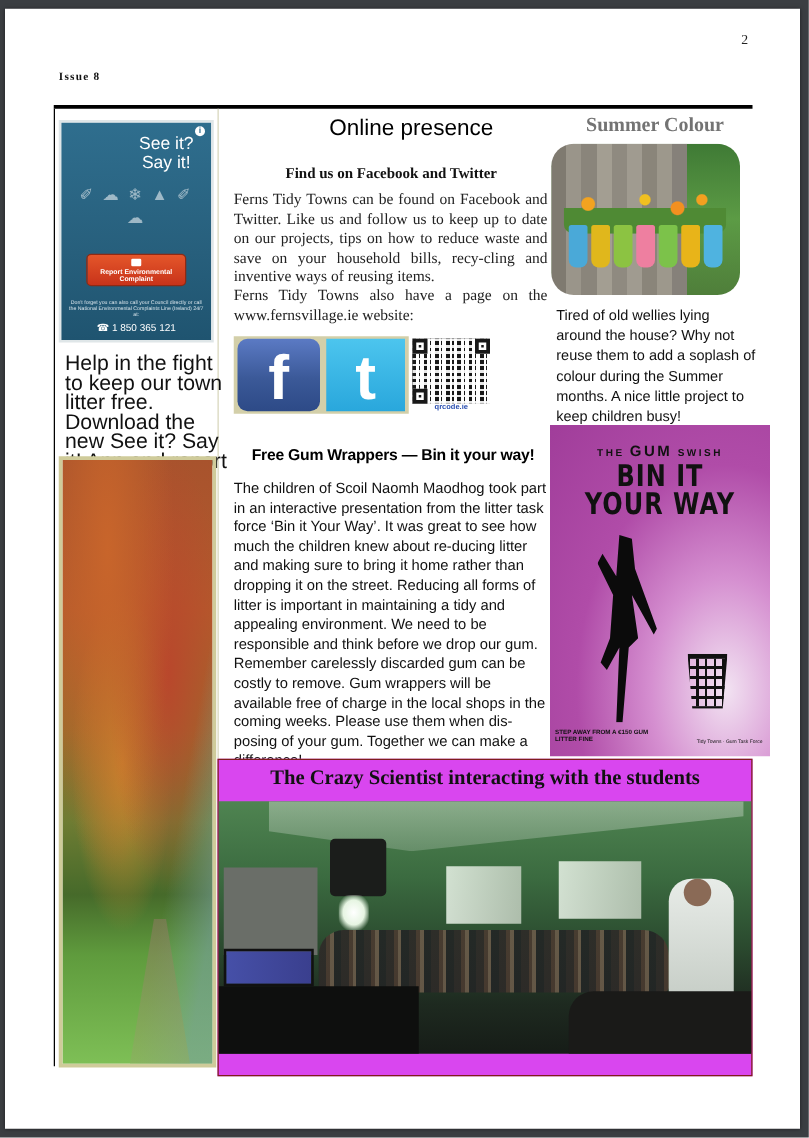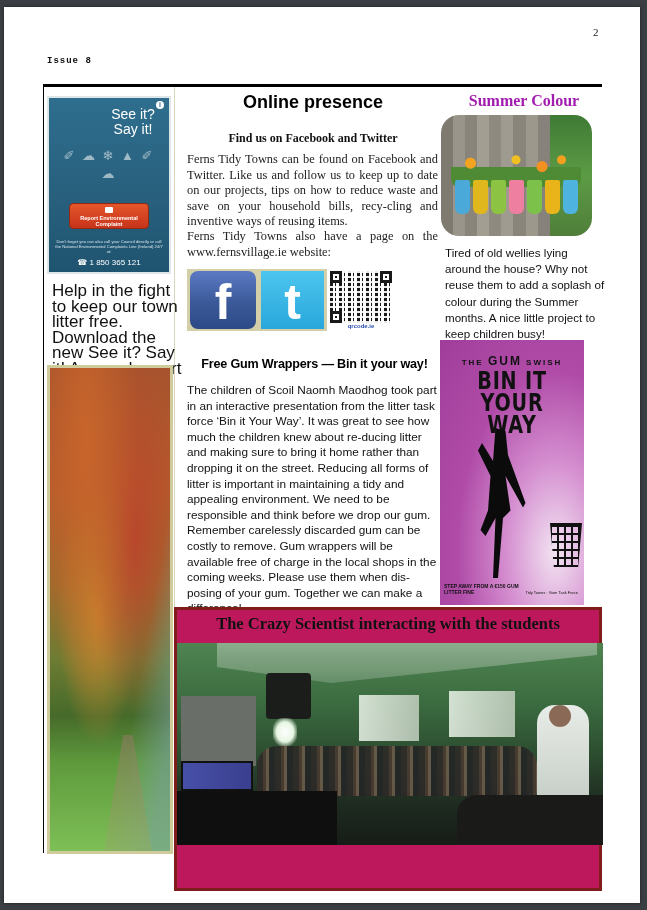--- a/index.html
+++ b/index.html
@@ -6,21 +6,21 @@
   body {
     width:647px; height:910px; background:#3b3e42; position:relative; overflow:hidden;
     font-family:"Liberation Sans", sans-serif;
   }
   .page {
     position:absolute; left:4px; top:7px; width:636px; height:896px; background:#ffffff;
     box-shadow: 0 0 3px rgba(0,0,0,0.5);
   }
   .abs { position:absolute; }
   .page-num { left:589px; top:19px; font-family:"Liberation Serif", serif; font-size:11px; color:#222; }
-  .issue { left:43px; top:49px; font-family:Liberation Mono, monospace; font-size:9px; font-weight:bold; letter-spacing:1px; color:#111; }
+  .issue { left:43px; top:49px; font-family:Liberation Serif, serif; font-size:9px; font-weight:bold; letter-spacing:1px; color:#111; }
   .top-rule { left:39px; top:77px; width:559px; height:3px; background:#000; }
   .left-rule { left:39px; top:80px; width:1px; height:766px; background:#000; }
   .col-divider { left:170px; top:80px; width:1px; height:520px; background:#d8d6bc; }
 
   
   .app {
     left:43px; top:89px; width:124px; height:178px;
     background:linear-gradient(#2f6e8e, #275f7c 60%, #1f5470);
     border:2px solid #dfe6e8; box-sizing:border-box; color:#fff; text-align:center;
   }
@@ -46,21 +46,21 @@
       linear-gradient(to bottom, rgba(0,0,0,0) 58%, rgba(90,150,60,0.0) 60%),
       linear-gradient(100deg, rgba(0,0,0,0) 70%, rgba(120,160,160,0.6) 90%),
       radial-gradient(ellipse at 30% 15%, #c8652b 0%, rgba(200,101,43,0) 45%),
       radial-gradient(ellipse at 70% 35%, #b9472c 0%, rgba(185,71,44,0) 40%),
       radial-gradient(ellipse at 40% 50%, #c98a2e 0%, rgba(201,138,46,0) 40%),
       linear-gradient(to bottom, #a8532d 0%, #b45a2c 25%, #9c6b2c 45%, #6e7c33 60%, #466a2a 72%, #5f9b3d 82%, #7ebf56 100%);
   }
   .tree .path { position:absolute; left:45%; bottom:0; width:40%; height:24%; background:linear-gradient(#8a7a5e, #8eae62); clip-path:polygon(40% 0, 60% 0, 100% 100%, 0 100%); opacity:0.6; }
 
   
-  .h-online { left:176px; top:85px; width:266px; text-align:center; font-size:18px; color:#000;font-weight:bold; }
+  .h-online { left:192px; top:85px; width:266px; text-align:center; font-size:18px; color:#000; }
   .h-find { left:176px; top:124px; width:266px; text-align:center; font-family:"Liberation Serif", serif; font-weight:bold; font-size:12px; color:#111; }
   .body-serif { font-family:"Liberation Serif", serif; font-size:12.4px; line-height:15.5px; text-align:justify; color:#222; }
   .p1 { left:183px; top:145px; width:251px; }
   .p2 { left:183px; top:222px; width:251px; }
 
   .social { left:183px; top:262px; width:140px; height:62px; background:#d3cfa9; }
   .fb { position:absolute; left:3px; top:2px; width:66px; height:58px; border-radius:8px; background:linear-gradient(#5b7ac4, #3b5998 55%, #2d4a87); color:#fff; font-weight:bold; font-size:50px; line-height:62px; text-align:center; font-family:"Liberation Sans", sans-serif; }
   .tw { position:absolute; left:74px; top:2px; width:63px; height:58px; background:linear-gradient(#4cc5ee, #29a7dc); color:#fff; font-weight:bold; font-size:50px; line-height:62px; text-align:center; }
   .qr { left:326px; top:264px; width:62px; height:58px; }
   .qr-grid { width:62px; height:52px; background:
@@ -68,47 +68,47 @@
       #000; opacity:0.9; position:relative; }
   .qr-grid::before { content:""; position:absolute; inset:0; background:repeating-linear-gradient(0deg, rgba(255,255,255,0.9) 0 2px, rgba(255,255,255,0) 2px 5px); }
   .qr .finder { position:absolute; width:12px; height:12px; border:3px solid #000; background:#fff; box-sizing:border-box; z-index:2; }
   .qr .finder::after { content:""; position:absolute; left:2px; top:2px; width:2px; height:2px; background:#000; }
   .qr-label { font-size:6px; color:#2a4fb0; text-align:center; font-weight:bold; margin-top:0px; }
 
   .h-gum { left:183px; top:350px; width:255px; font-size:12.6px; font-weight:bold; color:#000; letter-spacing:-0.2px;text-align:center; }
   .p-gum { left:183px; top:376px; width:255px; font-size:11.8px; line-height:15.6px; color:#111; }
 
   
-  .h-summer { left:440px; top:85px; width:160px; text-align:center; font-family:"Liberation Serif", serif; font-weight:bold; font-size:16px; color:#a21caf; }
+  .h-summer { left:440px; top:85px; width:160px; text-align:center; font-family:"Liberation Serif", serif; font-weight:bold; font-size:16px; color:#737373; }
   .wellies {
     left:437px; top:108px; width:151px; height:121px; border-radius:18px; overflow:hidden;
     background:
       linear-gradient(90deg, #7f7a70 0 8%, #9a958a 8% 16%, #8a857b 16% 24%, #a39e92 24% 32%, #8f8a80 32% 40%, #a09b90 40% 48%, #8a857a 48% 56%, #9d988c 56% 64%, #86817a 64% 72%, rgba(0,0,0,0) 72%),
       linear-gradient(#3f7a35, #5c9b45 50%, #4f7e3a);
     position:absolute;
   }
   .boot { position:absolute; bottom:22px; width:15px; height:34px; border-radius:2px 2px 6px 6px; }
   .flowers { position:absolute; left:10px; top:38px; width:130px; height:34px; background:radial-gradient(circle at 15% 30%, #f2a320 0 5px, transparent 6px), radial-gradient(circle at 50% 20%, #f0c020 0 4px, transparent 5px), radial-gradient(circle at 70% 40%, #f29020 0 5px, transparent 6px), radial-gradient(circle at 85% 20%, #f2a020 0 4px, transparent 5px), linear-gradient(transparent 40%, #4f8a34 40%); border-radius:8px; }
   .p-wellies { left:441px; top:238px; width:160px; font-size:11.6px; line-height:16.2px; color:#111; }
 
   .poster {
-    left:436px; top:333px; width:144px; height:265px;
+    left:436px; top:333px; width:176px; height:265px;
     background:radial-gradient(ellipse at 80% 80%, #f2e3f2 0%, #d58fd0 30%, #b04ca8 60%, #a03d9a 100%);
     color:#111; text-align:center; overflow:hidden;
   }
   .poster .brand { margin-top:14px; font-size:8px; letter-spacing:2px; font-weight:bold; }
   .poster .brand b { font-size:12px; }
   .poster .headline { font-size:24px; line-height:22px; font-weight:bold; letter-spacing:1px; margin-top:2px; transform:scaleX(0.8); font-family:"DejaVu Sans", sans-serif; }
   .poster .girl { position:absolute; left:38px; top:88px; width:50px; height:150px; background:#0b0b0b; clip-path:polygon(35% 0, 55% 2%, 60% 18%, 95% 50%, 90% 53%, 55% 32%, 65% 55%, 50% 60%, 40% 100%, 30% 100%, 35% 60%, 15% 72%, 5% 68%, 20% 55%, 25% 32%, 0 15%, 8% 10%, 30% 22%); }
   .poster .bin { position:absolute; left:110px; top:183px; width:32px; height:44px; border:2px solid #111; border-top-width:4px; box-sizing:border-box; clip-path:polygon(0 0, 100% 0, 88% 100%, 12% 100%); background:repeating-linear-gradient(90deg, transparent 0 5px, #111 5px 7px), repeating-linear-gradient(0deg, transparent 0 6px, #111 6px 8px); }
   .poster .tag { position:absolute; left:4px; bottom:10px; font-size:5px; font-weight:bold; text-align:left; width:90px; }
   .poster .logos { position:absolute; right:6px; bottom:10px; font-size:4px; }
 
   
-  .banner { left:170px; top:600px; width:428px; height:284px; background:#be185d; border:3px solid #7f1d1d; box-sizing:border-box; }
+  .banner { left:170px; top:600px; width:428px; height:254px; background:#d946ef; border:1px solid #7f1d1d; box-sizing:border-box; }
   .banner-title { position:absolute; left:0; top:4px; width:100%; text-align:center; font-family:"Liberation Serif", serif; font-weight:bold; font-size:16.5px; color:#111; }
   .photo {
     position:absolute; left:0; top:33px; width:426px; height:202px; overflow:hidden;
     background:linear-gradient(#4f8451, #3b6b40 30%, #2c4d30 55%, #1e2a20 80%, #161c17);
   }
   .photo .ceiling { position:absolute; left:40px; top:0; width:380px; height:40px; background:linear-gradient(#c7d6c6, #8aa88c); opacity:0.5; clip-path:polygon(0 0, 100% 0, 100% 30%, 30% 100%, 0 60%); }
   .photo .window { position:absolute; top:52px; height:46px; background:linear-gradient(90deg, #ecf5ea, #c3cfc0); opacity:0.85; }
   .photo .speaker { position:absolute; left:89px; top:30px; width:45px; height:46px; background:#1b1d1b; border-radius:4px; }
   .photo .light { position:absolute; left:96px; top:75px; width:24px; height:28px; background:radial-gradient(#ffffff, #e6f5e2 50%, rgba(230,245,226,0) 80%); }
   .photo .cabinet { position:absolute; left:4px; top:53px; width:75px; height:70px; background:#6a6e68; }

